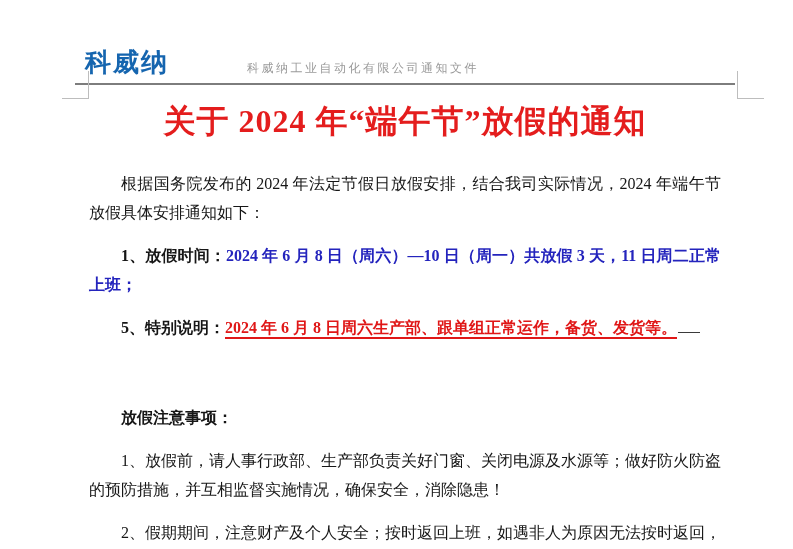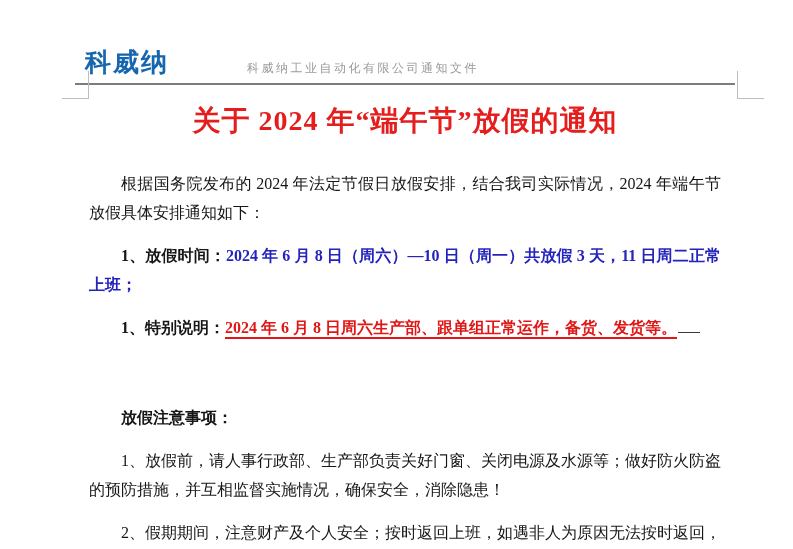--- a/index.html
+++ b/index.html
@@ -49,21 +49,21 @@
     position:absolute; left:737px; top:71px; width:26px; height:27px;
     border-left:1px solid #bdbdbd; border-bottom:1px solid #bdbdbd;
   }
 
   
   .content {
     position:absolute; left:75px; top:100px; width:660px;
   }
   .doc-title {
     margin:5px 0 4px 0; text-align:center;
-    font-size:28px; font-weight:bold; color:#e41d1d; letter-spacing:1px;
+    font-size:32px; font-weight:bold; color:#e41d1d; letter-spacing:1px;
     line-height:32px;
   }
   .para {
     margin:14px; font-size:16px; line-height:29px; text-align:justify;
     color:#161616;
   }
   .indent { text-indent:2em; }
   .intro  { margin-top:32px; }
   .item1  { margin-top:8px; font-weight:bold; }
   .item2  { margin-top:5px; font-weight:bold; }
@@ -92,21 +92,21 @@
   <div class="crop-mark-right"></div>
 
   <div class="content">
 
     <h1 class="doc-title">关于 2024 年“端午节”放假的通知</h1>
 
     <p class="para indent intro">根据国务院发布的 2024 年法定节假日放假安排，结合我司实际情况，2024 年端午节放假具体安排通知如下：</p>
 
     <p class="para indent item1"><span class="bold-label">1、放假时间：</span><span class="blue-text">2024 年 6 月 8 日（周六）—10 日（周一）共放假 3 天，11 日周二正常上班；</span></p>
 
-    <p class="para indent item2"><span class="bold-label">1、特别说明：</span><span class="red-underline">2024 年 6 月 8 日周六生产部、跟单组正常运作，备货、发货等。</span><span class="underline-tail"></span></p>
+    <p class="para indent item2"><span class="bold-label">5、特别说明：</span><span class="red-underline">2024 年 6 月 8 日周六生产部、跟单组正常运作，备货、发货等。</span><span class="underline-tail"></span></p>
 
     <p class="para indent notes-heading">放假注意事项：</p>
 
     <p class="para indent">1、放假前，请人事行政部、生产部负责关好门窗、关闭电源及水源等；做好防火防盗的预防措施，并互相监督实施情况，确保安全，消除隐患！</p>
 
     <p class="para indent">2、假期期间，注意财产及个人安全；按时返回上班，如遇非人为原因无法按时返回，请及时向主管部门告假！</p>
 
   </div>
 </div>
 

